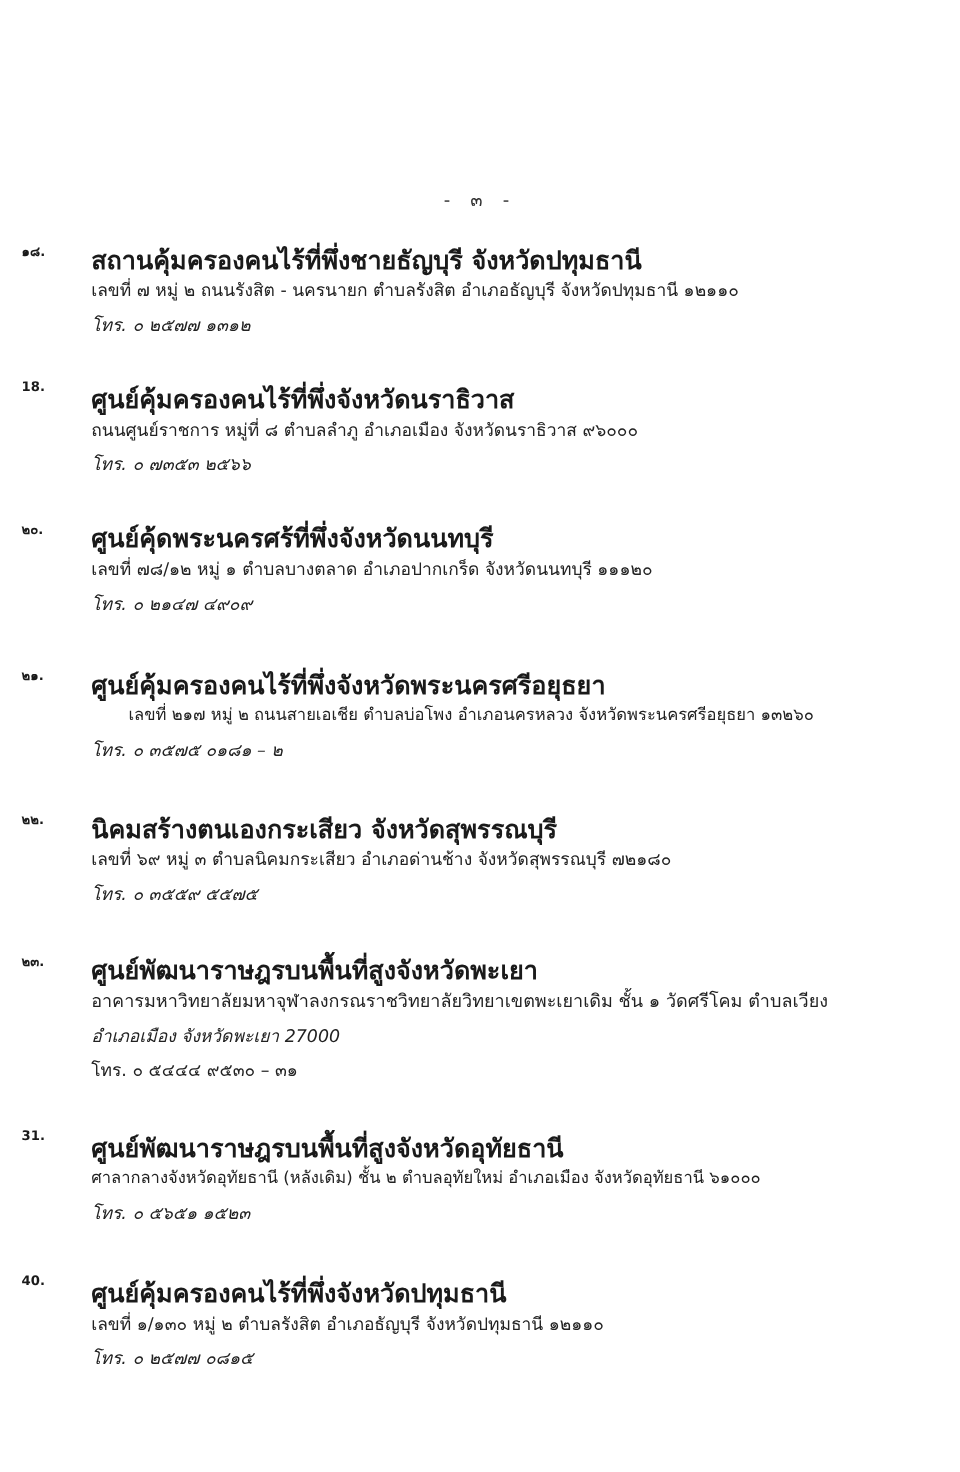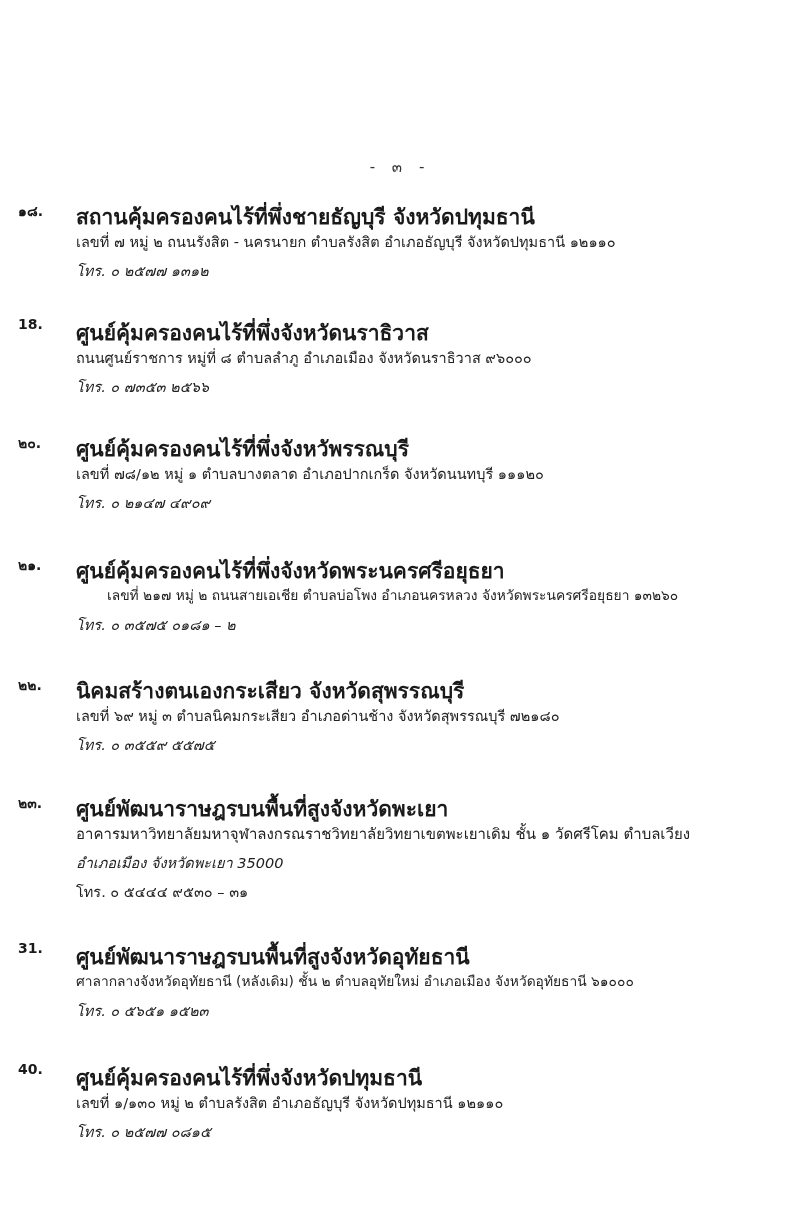--- a/index.html
+++ b/index.html
@@ -1,21 +1,21 @@
 <!DOCTYPE html>
 <html><head>
 <meta charset="utf-8">
 <style>
   html, body { margin: 0; padding: 0; background: #ffffff; }
   body { width: 800px; height: 1227px; position: relative; overflow: hidden;
          font-family: "DejaVu Sans", sans-serif; color: #1a1a1a; }
   .page-num { position: absolute; top: 155px; left: 0; width: 800px; text-align: center;
               font-size: 15px; color: #333; letter-spacing: 6px; }
   .entry { position: absolute; left: 0; width: 800px; }
-  .entry .num { position: absolute; left: 18px; top: 0; font-size: 14px; font-weight: bold; }
+  .entry .num { position: absolute; left: 18px; top: 0; font-size: 11px; font-weight: bold; }
   .entry .title { position: absolute; left: 76px; top: 0; font-size: 21px; font-weight: bold; white-space: nowrap; }
   .entry .line { position: absolute; left: 76px; font-size: 14.5px; white-space: nowrap; color: #222; }
   .l1 { top: 30px; } .l2 { top: 59px; font-style: italic; } .l3 { top: 88px; }
 </style>
 </head>
 <body>
 
 <div class="page-num">- ๓ -</div>
 
 <div class="entry" style="top:200px;">
@@ -27,21 +27,21 @@
 
 <div class="entry" style="top:316px;">
   <span class="num">18.</span>
   <span class="title">ศูนย์คุ้มครองคนไร้ที่พึ่งจังหวัดนราธิวาส</span>
   <span class="line l1">ถนนศูนย์ราชการ หมู่ที่ ๘ ตำบลลำภู อำเภอเมือง จังหวัดนราธิวาส ๙๖๐๐๐</span>
   <span class="line l2">โทร. ๐ ๗๓๕๓ ๒๕๖๖</span>
 </div>
 
 <div class="entry" style="top:432px;">
   <span class="num">๒๐.</span>
-  <span class="title">ศูนย์คุ้มครองคนไร้ที่พึ่งจังหวัพรรณบุรี</span>
+  <span class="title">ศูนย์คุ้ดพระนครศร้ที่พึ่งจังหวัดนนทบุรี</span>
   <span class="line l1">เลขที่ ๗๘/๑๒ หมู่ ๑  ตำบลบางตลาด  อำเภอปากเกร็ด  จังหวัดนนทบุรี  ๑๑๑๒๐</span>
   <span class="line l2">โทร. ๐ ๒๑๔๗ ๔๙๐๙</span>
 </div>
 
 <div class="entry" style="top:554px;">
   <span class="num">๒๑.</span>
   <span class="title">ศูนย์คุ้มครองคนไร้ที่พึ่งจังหวัดพระนครศรีอยุธยา</span>
   <span class="line l1" style="font-size:13.8px;margin-left:31px;">เลขที่ ๒๑๗ หมู่ ๒  ถนนสายเอเชีย  ตำบลบ่อโพง  อำเภอนครหลวง  จังหวัดพระนครศรีอยุธยา  ๑๓๒๖๐</span>
   <span class="line l2">โทร. ๐ ๓๕๗๕ ๐๑๘๑ – ๒</span>
 </div>
@@ -50,21 +50,21 @@
   <span class="num">๒๒.</span>
   <span class="title">นิคมสร้างตนเองกระเสียว จังหวัดสุพรรณบุรี</span>
   <span class="line l1">เลขที่ ๖๙ หมู่ ๓  ตำบลนิคมกระเสียว  อำเภอด่านช้าง  จังหวัดสุพรรณบุรี  ๗๒๑๘๐</span>
   <span class="line l2">โทร. ๐ ๓๕๕๙ ๕๕๗๕</span>
 </div>
 
 <div class="entry" style="top:792px;">
   <span class="num">๒๓.</span>
   <span class="title">ศูนย์พัฒนาราษฎรบนพื้นที่สูงจังหวัดพะเยา</span>
   <span class="line l1" style="font-size:15px;">อาคารมหาวิทยาลัยมหาจุฬาลงกรณราชวิทยาลัยวิทยาเขตพะเยาเดิม ชั้น ๑  วัดศรีโคม  ตำบลเวียง</span>
-  <span class="line l2">อำเภอเมือง  จังหวัดพะเยา  35000</span>
+  <span class="line l2">อำเภอเมือง  จังหวัดพะเยา  27000</span>
   <span class="line l3">โทร. ๐ ๕๔๔๔ ๙๕๓๐ – ๓๑</span>
 </div>
 
 <div class="entry" style="top:940px;">
   <span class="num">31.</span>
   <span class="title">ศูนย์พัฒนาราษฎรบนพื้นที่สูงจังหวัดอุทัยธานี</span>
   <span class="line l1" style="font-size:13.8px;">ศาลากลางจังหวัดอุทัยธานี (หลังเดิม) ชั้น ๒  ตำบลอุทัยใหม่  อำเภอเมือง  จังหวัดอุทัยธานี  ๖๑๐๐๐</span>
   <span class="line l2">โทร. ๐ ๕๖๕๑ ๑๕๒๓</span>
 </div>
 

